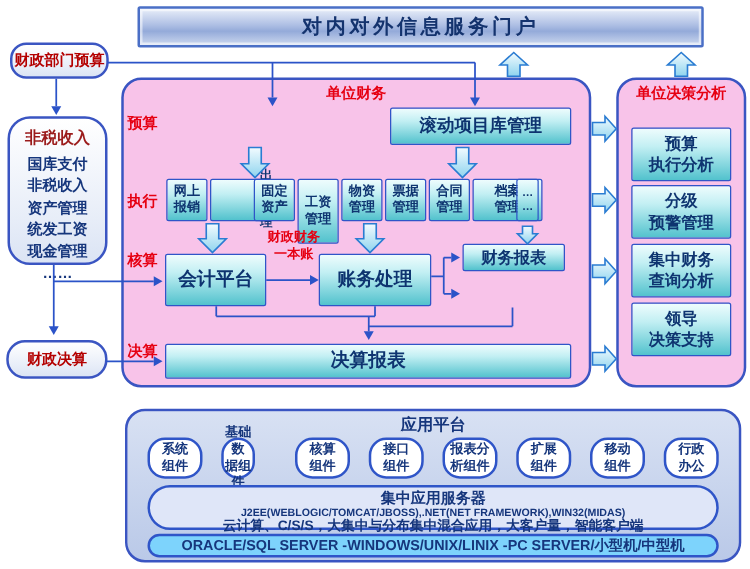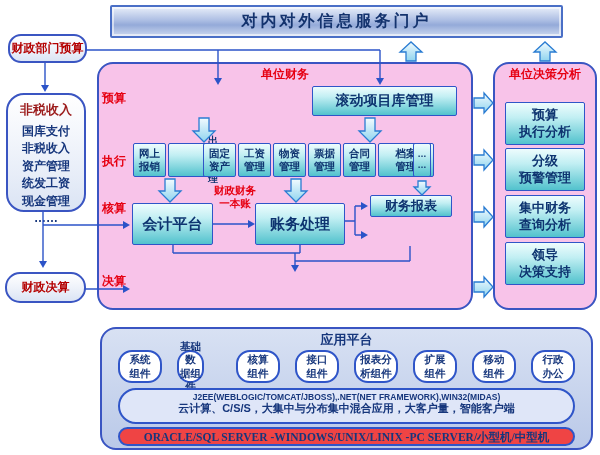--- a/index.html
+++ b/index.html
@@ -71,39 +71,40 @@
   <div class="abs row-label" style="left:102px;top:273px;">决算</div>
 
   <div class="abs teal" style="left:312px;top:86px;width:145px;height:30px;font-size:14px;">滚动项目库管理</div>
 
   <div class="abs teal pre" style="left:133px;top:143px;width:33px;height:34px;font-size:10.5px;">网上
 报销</div>
   <div class="abs teal pre" style="left:168px;top:143px;width:33px;height:34px;font-size:10px;padding-left:44px;">出纳
 管理</div>
   <div class="abs teal pre" style="left:203px;top:143px;width:33px;height:34px;font-size:10.5px;">固定
 资产</div>
-  <div class="abs teal pre" style="left:238px;top:143px;width:33px;height:34px;font-size:10.5px;">工资
+  <div class="abs teal pre" style="left:238px;top:143px;width:33px;height:52px;font-size:10.5px;">工资
 管理</div>
   <div class="abs teal pre" style="left:273px;top:143px;width:33px;height:34px;font-size:10.5px;">物资
 管理</div>
   <div class="abs teal pre" style="left:308px;top:143px;width:33px;height:34px;font-size:10.5px;">票据
 管理</div>
   <div class="abs teal pre" style="left:343px;top:143px;width:33px;height:34px;font-size:10.5px;">合同
 管理</div>
   <div class="abs teal pre" style="left:378px;top:143px;width:56px;height:34px;font-size:10.5px;">档案
 管理</div>
   <div class="abs teal pre" style="left:413px;top:143px;width:18px;height:34px;font-size:9px;">…
 …</div>
 
   <div class="abs teal" style="left:132px;top:203px;width:81px;height:42px;font-size:15px;">会计平台</div>
   <div class="abs note pre" style="left:210px;top:184px;width:50px;">财政财务
 一本账</div>
   <div class="abs teal" style="left:255px;top:203px;width:90px;height:42px;font-size:15px;">账务处理</div>
   <div class="abs teal" style="left:370px;top:195px;width:82px;height:22px;font-size:13px;">财务报表</div>
 
+  <div class="abs teal" style="left:132px;top:275px;width:325px;height:28px;font-size:15px;">决算报表</div>
 
   <div class="abs panel" style="left:493px;top:62px;width:104px;height:248px;"></div>
   <div class="abs panel-title" style="left:493px;top:66px;width:104px;">单位决策分析</div>
   <div class="abs teal pre" style="left:505px;top:102px;width:80px;height:43px;font-size:13px;">预算
 执行分析</div>
   <div class="abs teal pre" style="left:505px;top:148px;width:80px;height:43px;font-size:13px;">分级
 预警管理</div>
   <div class="abs teal pre" style="left:505px;top:195px;width:80px;height:43px;font-size:13px;">集中财务
 查询分析</div>
   <div class="abs teal pre" style="left:505px;top:242px;width:80px;height:43px;font-size:13px;">领导
@@ -123,25 +124,26 @@
   <div class="abs comp pre" style="left:354px;top:350px;width:44px;height:33px;">报表分
 析组件</div>
   <div class="abs comp pre" style="left:413px;top:350px;width:44px;height:33px;">扩展
 组件</div>
   <div class="abs comp pre" style="left:472px;top:350px;width:44px;height:33px;">移动
 组件</div>
   <div class="abs comp pre" style="left:531px;top:350px;width:44px;height:33px;">行政
 办公</div>
 
   <div class="abs capsule" style="left:118px;top:388px;width:457px;height:36px;border-radius:19px;background:#dfe6f8;padding-top:2px;">
+    <div style="font-size:12px;line-height:13px;">集中应用服务器</div>
     <div style="font-size:8.5px;line-height:10px;">J2EE(WEBLOGIC/TOMCAT/JBOSS),.NET(NET FRAMEWORK),WIN32(MIDAS)</div>
     <div style="font-size:11px;line-height:13px;">云计算、C/S/S，大集中与分布集中混合应用，大客户量，智能客户端</div>
   </div>
 
-  <div class="abs capsule" style="left:118px;top:427px;width:457px;height:19px;border-radius:11px;background:#ef4444;font-size:11.5px;line-height:16px;font-family:Liberation Serif, serif;">ORACLE/SQL SERVER -WINDOWS/UNIX/LINIX -PC SERVER/小型机/中型机</div>
+  <div class="abs capsule" style="left:118px;top:427px;width:457px;height:19px;border-radius:11px;background:#7dd3fc;font-size:11.5px;line-height:16px;">ORACLE/SQL SERVER -WINDOWS/UNIX/LINIX -PC SERVER/小型机/中型机</div>
 
   <svg width="600" height="455" viewBox="0 0 600 455">
     <defs>
       <linearGradient id="agrad" x1="0" y1="0" x2="0" y2="1">
         <stop offset="0" stop-color="#f2fbff"></stop>
           <stop offset="1" stop-color="#8fd4ee"></stop>
       </linearGradient>
     </defs>
 
     <g stroke="#2b53c8" stroke-width="1.4" fill="none">

